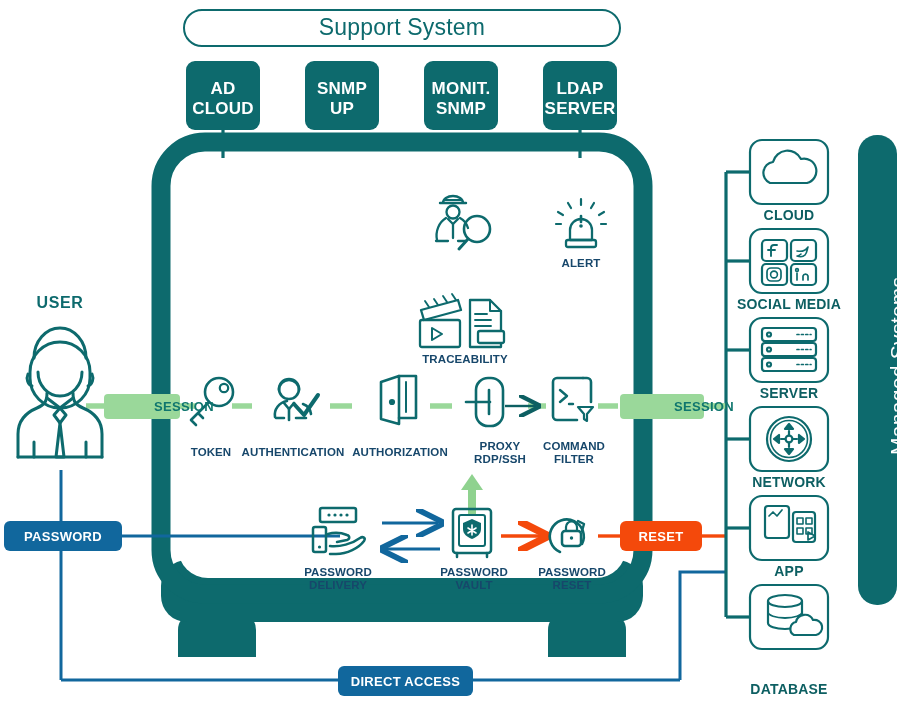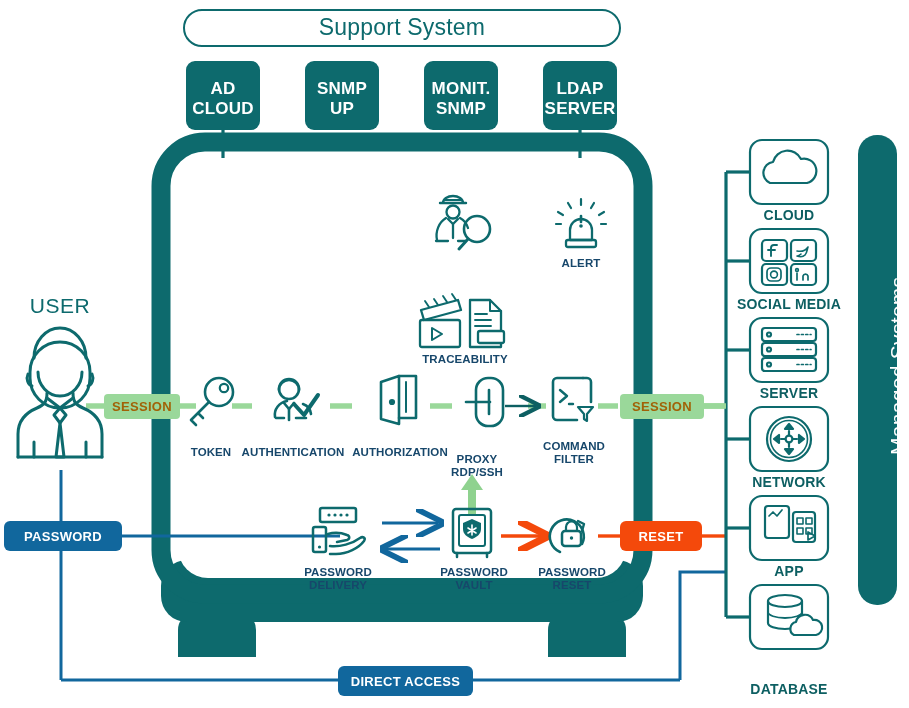--- a/index.html
+++ b/index.html
@@ -26,27 +26,27 @@
   }
   .boxtxt{
     color:#ffffff;font-size:17px;font-weight:700;letter-spacing:.2px;
     line-height:1.18;text-align:center;
   }
   .hdr{
     color:#0d6a6d;font-size:23px;font-weight:400;letter-spacing:.2px;
     text-align:center;
   }
   .usertxt{
-    color:#0d6a6d;font-size:21px;font-weight:400;letter-spacing:.6px;
+    color:#0d6a6d;font-size:16px;font-weight:700;letter-spacing:.6px;
   }
   .badge-txt{
     font-size:13px;font-weight:700;letter-spacing:.3px;text-align:center;
     line-height:1;
   }
-  .badge-session{color:#a16207;}
+  .badge-session{color:#0f766e;margin-left:42px;}
   .badge-white{color:#ffffff;}
   .vert-txt{
     position:absolute;color:#ffffff;font-size:21px;font-weight:400;
     letter-spacing:.3px;white-space:nowrap;
     transform-origin:0 0;
   }
 </style>
 </head>
 <body>
 
@@ -374,21 +374,21 @@
 
 <div class="lbl cap" style="left:171px;top:446px;width:80px;">
   <div>TOKEN</div>
 </div>
 <div class="lbl cap" style="left:233px;top:446px;width:120px;">
   <div>AUTHENTICATION</div>
 </div>
 <div class="lbl cap" style="left:345px;top:446px;width:110px;">
   <div>AUTHORIZATION</div>
 </div>
-<div class="lbl cap" style="left:437px;top:440px;width:80px;margin-top:13px;">
+<div class="lbl cap" style="left:460px;top:440px;width:80px;">
   <div>PROXY</div>
   <div>RDP/SSH</div>
 </div>
 <div class="lbl cap" style="left:533px;top:440px;width:82px;">
   <div>COMMAND</div>
   <div>FILTER</div>
 </div>
 
 <div class="lbl cap" style="left:288px;top:566px;width:100px;">
   <div>PASSWORD</div>

